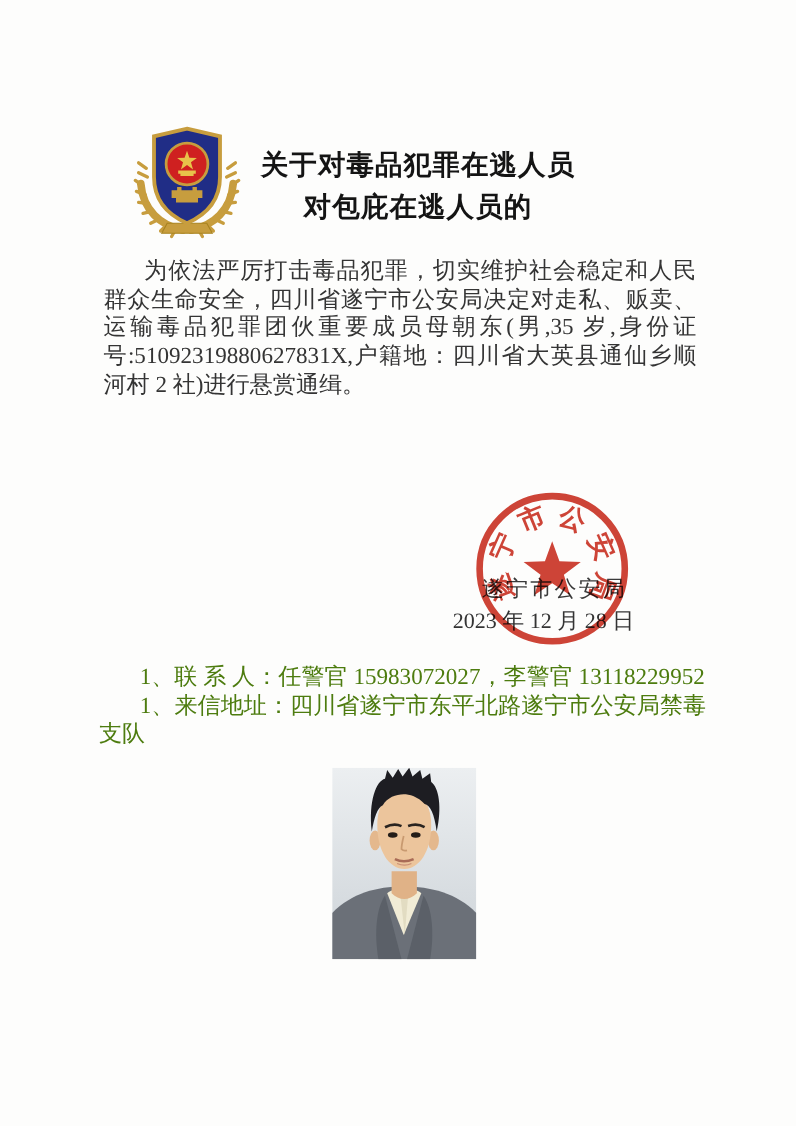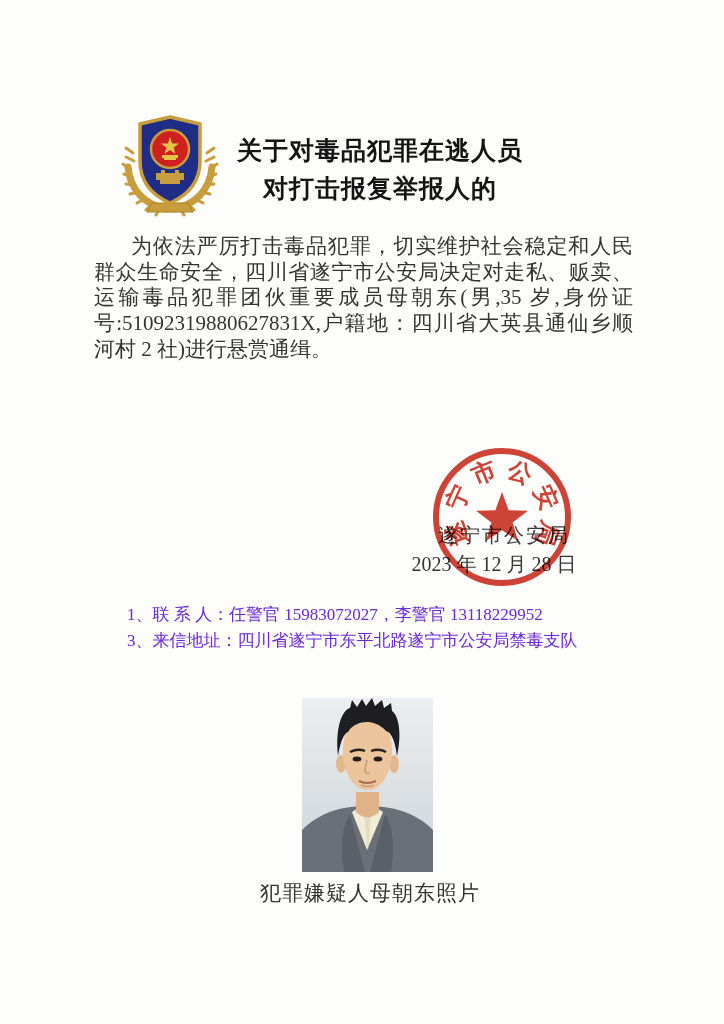--- a/index.html
+++ b/index.html
@@ -44,21 +44,21 @@
     position:absolute;left:428px;top:443px;width:148px;height:148px;
     mix-blend-mode:multiply;opacity:.93;
   }
   .seal svg text{
     font-family:"Liberation Serif", serif;
     font-weight:700;
   }
   
   .contacts{
     position:absolute;left:90px;top:602px;width:552px;
-    font-size:17px;line-height:26px;color:#6d28d9;text-align:justify;
+    font-size:21px;line-height:26px;color:#4d7c0f;text-align:justify;
   }
   .contacts p{margin:0;text-indent:37px;}
   
   .photo{position:absolute;left:302px;top:698px;width:131px;height:174px;}
   .photo svg{display:block;}
   .caption{
     position:absolute;left:245px;top:879px;width:250px;
     text-align:center;font-size:21px;color:#343434;letter-spacing:1px;
   }
 </style>
@@ -90,21 +90,21 @@
       <polygon points="50,26 52.2,32.4 59,32.6 53.6,36.6 55.5,43 50,39 44.5,43 46.4,36.6 41,32.6 47.8,32.4" fill="#e8c34a"></polygon>
       <path d="M42,44 h16 v3 h-16 z M44,47 h12 v2 h-12 z" fill="#e8c34a"></path>
 
       <path d="M36,62 h5 v-3 h4 v3 h10 v-3 h4 v3 h5 v7 h-28 z" fill="#c79d3e"></path>
       <path d="M40,69 h20 v4 h-20 z" fill="#c79d3e"></path>
     </svg>
   </div>
 
   <div class="title-block">
     <div>关于对毒品犯罪在逃人员</div>
-    <div>对打击报复举报人的</div>
+    <div>对包庇在逃人员的</div>
   </div>
 
   <div class="body-text">
     <p>为依法严厉打击毒品犯罪，切实维护社会稳定和人民群众生命安全，四川省遂宁市公安局决定对走私、贩卖、运输毒品犯罪团伙重要成员母朝东(男,35 岁,身份证号:51092319880627831X,户籍地：四川省大英县通仙乡顺河村 2 社)进行悬赏通缉。</p>
   </div>
 
   <div class="signature">遂宁市公安局</div>
   <div class="date-line">2023 年 12 月 28 日</div>
 
   <div class="seal">
@@ -117,21 +117,21 @@
           <text transform="translate(56.0,29.5) rotate(-22)" text-anchor="middle" dominant-baseline="central" fill="#cc3527">市</text>
           <text transform="translate(92.0,29.5) rotate(22)" text-anchor="middle" dominant-baseline="central" fill="#cc3527">公</text>
           <text transform="translate(117.9,54.5) rotate(66)" text-anchor="middle" dominant-baseline="central" fill="#cc3527">安</text>
           <text transform="translate(119.1,90.4) rotate(110)" text-anchor="middle" dominant-baseline="central" fill="#cc3527">局</text>
         </g>
     </svg>
   </div>
 
   <div class="contacts">
     <p>1、联 系 人：任警官 15983072027，李警官 13118229952</p>
-    <p>3、来信地址：四川省遂宁市东平北路遂宁市公安局禁毒支队</p>
+    <p>1、来信地址：四川省遂宁市东平北路遂宁市公安局禁毒支队</p>
   </div>
 
   <div class="photo">
     <svg viewBox="0 0 131 174" width="131" height="174" aria-hidden="true">
       <defs>
         <linearGradient id="bg" x1="0" y1="0" x2="0" y2="1">
           <stop offset="0" stop-color="#eceff1"></stop>
           <stop offset="1" stop-color="#cdd3d8"></stop>
         </linearGradient>
       </defs>
@@ -160,15 +160,14 @@
       <ellipse cx="55" cy="61" rx="4.4" ry="2.5" fill="#241d18"></ellipse>
       <ellipse cx="76" cy="61" rx="4.4" ry="2.5" fill="#241d18"></ellipse>
 
       <path d="M65,62 q-2,8 -2,12 q2,2 5,1" stroke="#c89a70" stroke-width="1.6" fill="none"></path>
 
       <path d="M57,83 q8,4 17,0" stroke="#a96b56" stroke-width="2.2" fill="none"></path>
       <path d="M59,87 q7,3 13,0" stroke="#c98f76" stroke-width="1.2" fill="none"></path>
     </svg>
   </div>
 
-  <div class="caption">犯罪嫌疑人母朝东照片</div>
 
 </div>
 
 </body></html>

